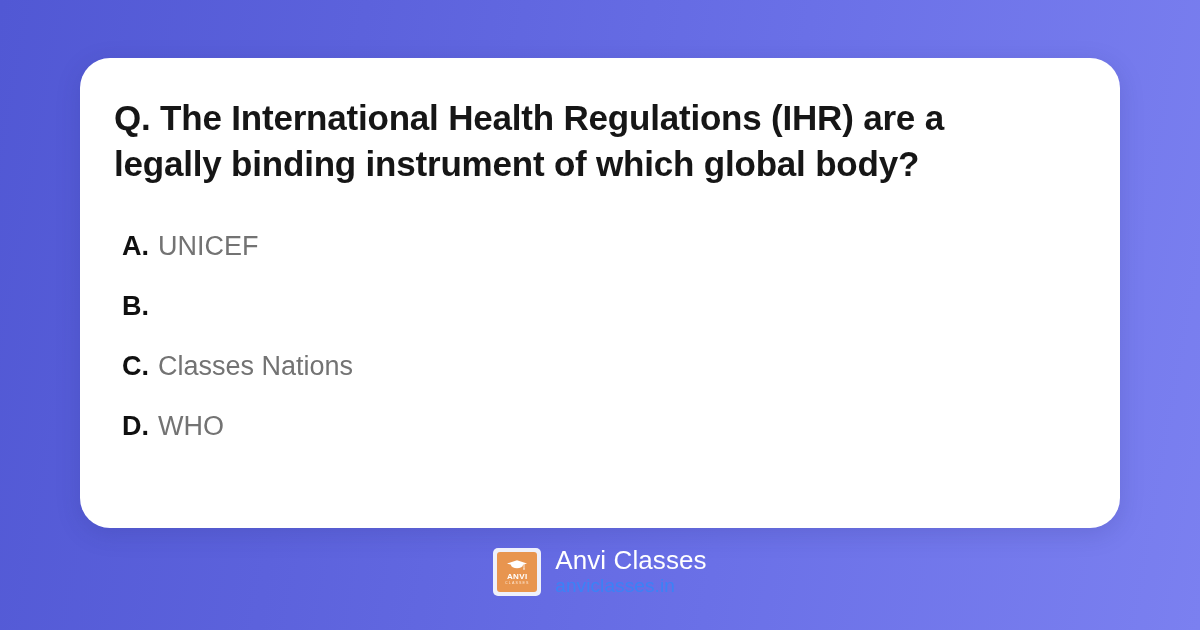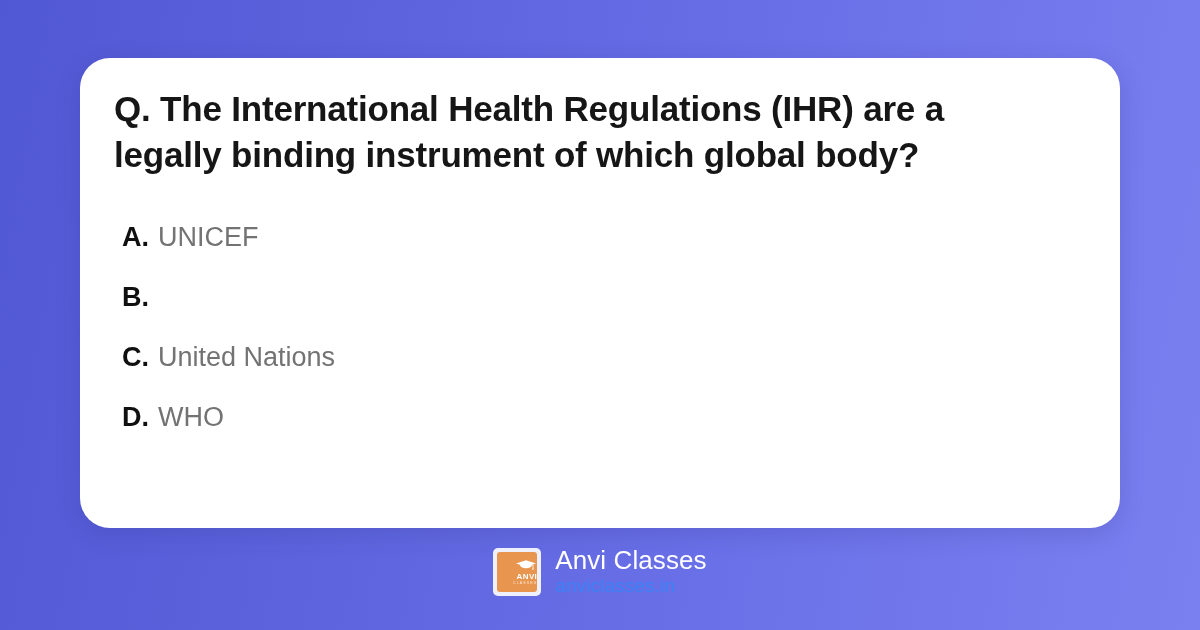--- a/index.html
+++ b/index.html
@@ -27,21 +27,21 @@
   
   .card {
     position: absolute;
     left: 80px;
     top: 58px;
     width: 1040px;
     height: 470px;
     background: #ffffff;
     border-radius: 30px;
     box-shadow: 0 6px 24px rgba(40, 45, 120, 0.18);
-    padding: 28px 40px 0 32px;
+    padding: 37px 40px 0 32px;
   }
 
   .question {
     font-size: 35px;
     font-weight: bold;
     line-height: 1.32;
     color: #161616;
     letter-spacing: -0.2px;
     padding: 0 2px;
     max-width: 950px;
@@ -98,21 +98,21 @@
     flex: none;
   }
 
   .logo-tile {
     width: 100%;
     height: 100%;
     background: #e8954f;
     border-radius: 3px;
     display: flex;
     flex-direction: column;
-    align-items: flex-end;
+    align-items: center;
     justify-content: center;
     gap: 1px;
   }
 
   .logo-cap {
     display: block;
     width: 22px;
     height: 13px;
   }
 
@@ -166,21 +166,21 @@
         <span class="option-letter">A.</span>
         <span class="option-text">UNICEF</span>
       </div>
 
       <div class="option">
         <span class="option-letter">B.</span>
       </div>
 
       <div class="option">
         <span class="option-letter">C.</span>
-        <span class="option-text">United Nations</span>
+        <span class="option-text">Classes Nations</span>
       </div>
 
       <div class="option">
         <span class="option-letter">D.</span>
         <span class="option-text">WHO</span>
       </div>
 
     </div>
   </div>
 

